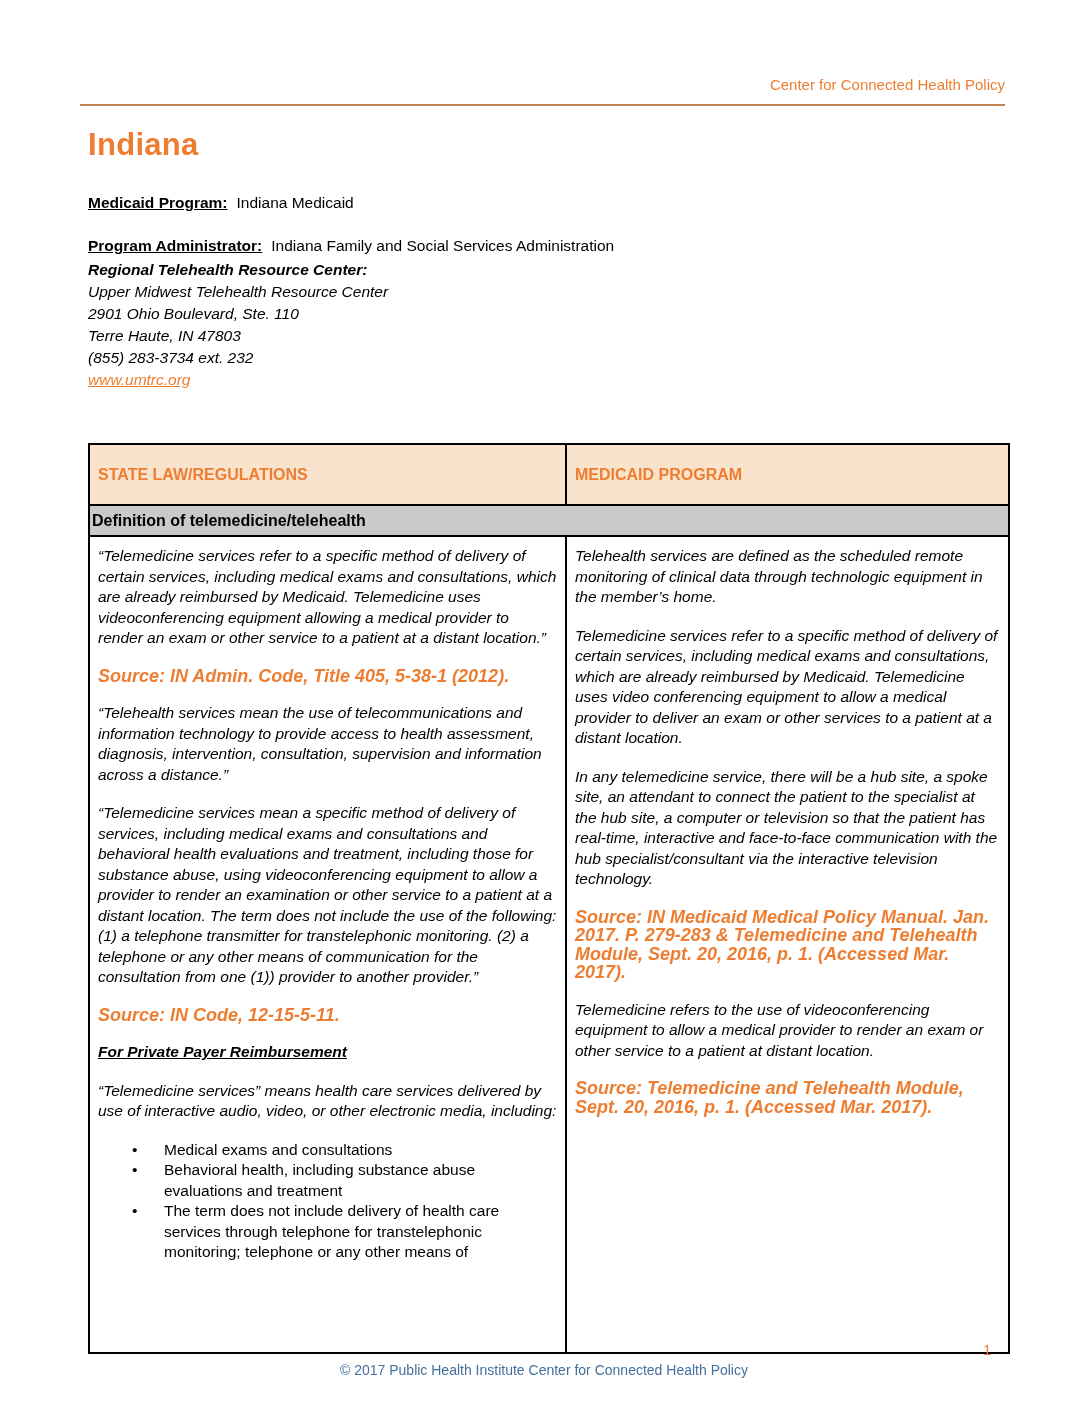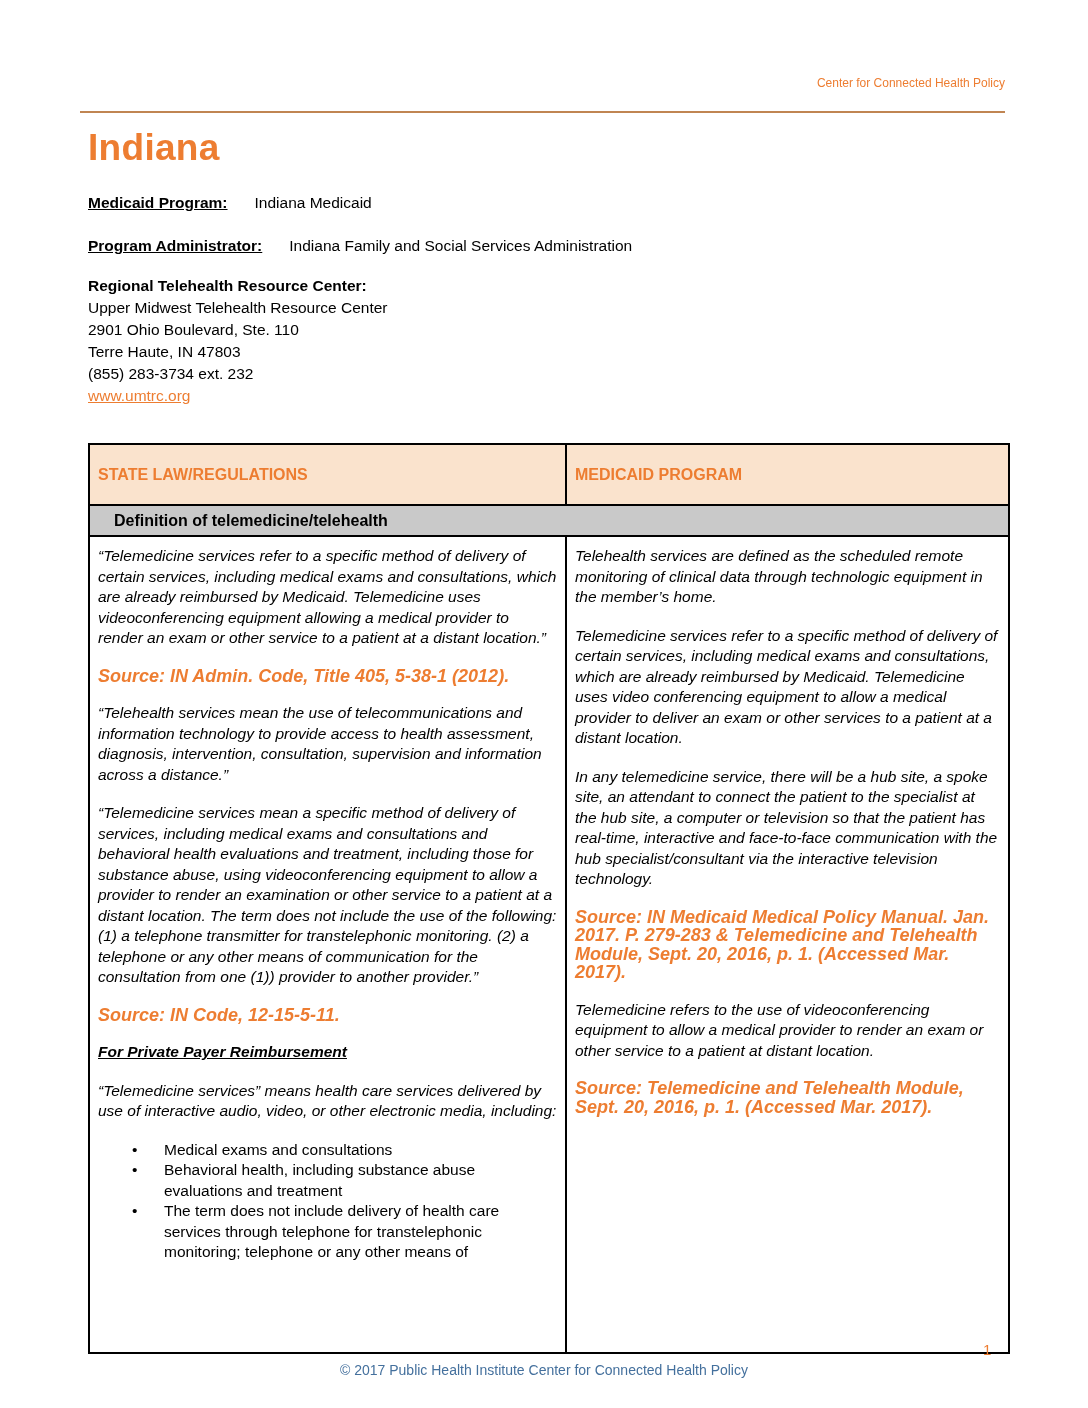--- a/index.html
+++ b/index.html
@@ -2,47 +2,47 @@
 <html style="--accent: #ED7D31; --rule: #C08552; --header-bg: #FAE3CD; --section-bg: #C9C9C9; --footer: #44709D;"><head>
 <meta charset="utf-8">
 <style>
   html,body { margin:0; padding:0; background:#ffffff; }
   .page {
     position:relative; width:1088px; height:1408px; background:#ffffff;
     font-family:"Liberation Sans", sans-serif; color:#000; overflow:hidden;
   }
   .page-header {
     position:absolute; left:80px; top:76px; width:925px;
-    text-align:right; font-size:12px; color:var(--accent);
-    padding-bottom:21px; border-bottom:2px solid var(--rule);
+    text-align:right; font-size:15px; color:var(--accent);
+    padding-bottom:11px; border-bottom:2px solid var(--rule);
   }
   .page-title {
     position:absolute; left:88px; top:127px;
-    font-size:37px; font-weight:bold; color:var(--accent); letter-spacing:0.3px;
+    font-size:31px; font-weight:bold; color:var(--accent); letter-spacing:0.3px;
   }
   .info-line { position:absolute; left:88px; font-size:15.5px; }
   .info-line .lbl { font-weight:bold;text-decoration:underline; }
-  .info-line .val { margin-left:27px; }
-  .rtrc { position:absolute; left:88px; top:275px; font-size:15.5px; line-height:22px; }
+  .info-line .val { margin-left:9px; }
+  .rtrc { position:absolute; left:88px; top:259px; font-size:15.5px; line-height:22px;font-style:italic; }
   .rtrc .lbl { font-weight:bold; }
   .rtrc a { color:var(--accent); text-decoration:underline; cursor:pointer; }
 
   table.policy-table {
     position:absolute; left:88px; top:443px; width:920px;
     border-collapse:collapse; table-layout:fixed;
   }
   .policy-table th, .policy-table td { border:2px solid #000; }
   .policy-table th {
     background:var(--header-bg); color:var(--accent);
     font-size:16px; font-weight:bold; text-align:left;
     padding:20px 8px; height:19px; vertical-align:middle;
   }
   .section-cell {
     background:var(--section-bg); font-weight:bold; font-size:16px;
-    padding:5px 24px; height:19px; vertical-align:middle;
+    padding:5px 2px; height:19px; vertical-align:middle;
   }
   .content-cell {
     vertical-align:top; padding:9px 8px 0 8px; height:806px;
     overflow:hidden; font-size:15.5px; line-height:20.5px;
   }
   .content-cell p { margin:0 0 18px 0;font-style:italic; }
   .content-cell p.source {
     color:var(--accent); font-weight:bold; font-style:italic;
     font-size:18px; line-height:18.5px;
   }

